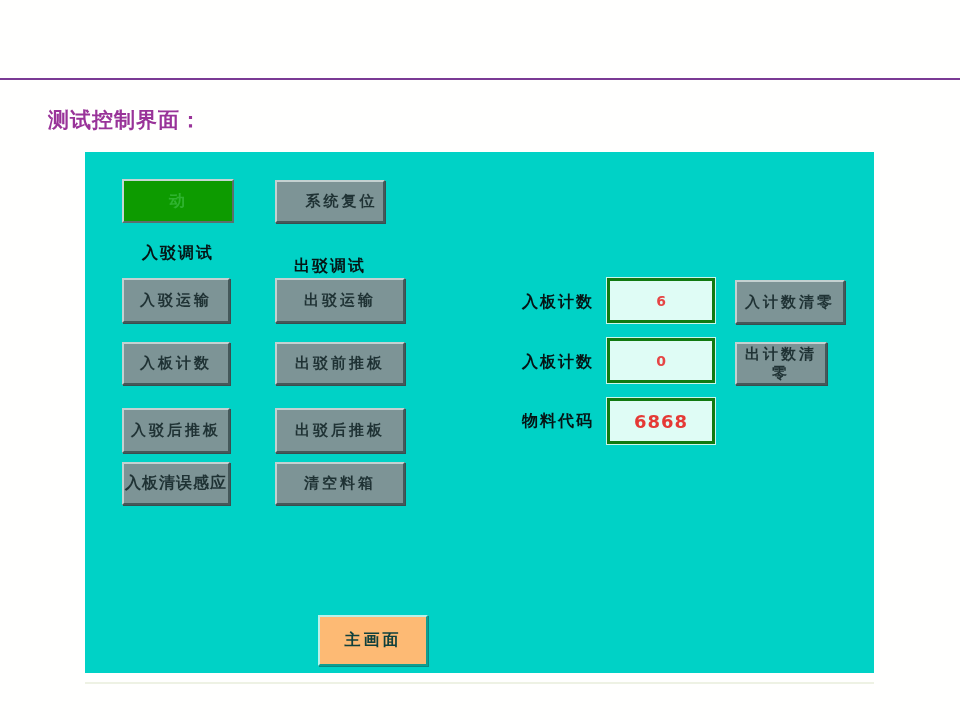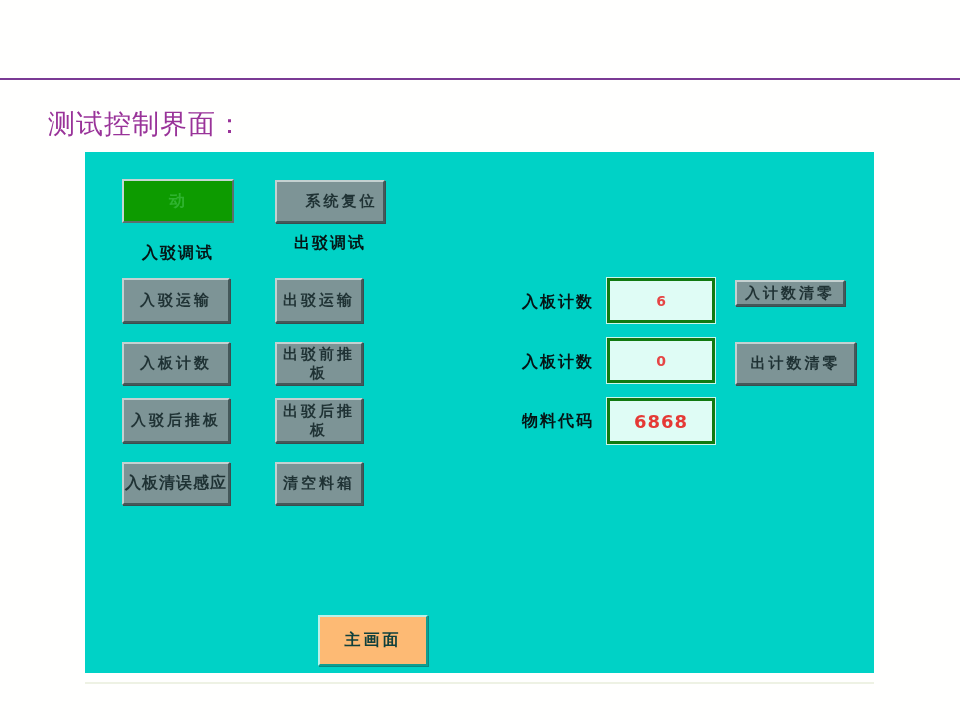--- a/index.html
+++ b/index.html
@@ -2,21 +2,21 @@
 <html><head>
 <meta charset="utf-8">
 <style>
   * { margin:0; padding:0; box-sizing:border-box; }
   html,body { width:960px; height:720px; background:#ffffff; overflow:hidden;
               font-family:"DejaVu Sans","Liberation Sans",sans-serif; }
   .page { position:relative; width:960px; height:720px; background:#fffffe; }
 
   .top-rule { position:absolute; left:0; top:78px; width:960px; height:2px; background:#7a3a94; }
 
-  .title { position:absolute; left:48px; top:106px; font-size:27px; font-weight:normal;
+  .title { position:absolute; left:48px; top:106px; font-size:21px; font-weight:bold;
            color:#993399; letter-spacing:1px; }
 
   .panel { position:absolute; left:85px; top:152px; width:789px; height:521px;
            background:#00d2c6; }
   .panel-shadow { position:absolute; left:85px; top:682px; width:789px; height:2px;
            background:#eef2e4; }
 
   .btn { position:absolute; display:flex; align-items:center; justify-content:center;
          font-family:"DejaVu Sans","Liberation Sans",sans-serif; font-weight:bold;
          cursor:pointer; padding:0; }
@@ -29,46 +29,46 @@
   .btn.home { background:#fdba74; color:#10403c; font-size:16px; letter-spacing:3px;
          border:2px solid; border-color:#b8f2ea #0e9e92 #0e9e92 #b8f2ea;
          box-shadow:1px 1px 0 #0a8a80; }
 
   .pos-start  { left:37px;  top:27px;  width:112px; height:44px; }
   .pos-reset  { left:190px; top:28px;  width:110px; height:43px;padding-left:23px; }
 
   .col-label { position:absolute; font-size:16px; font-weight:bold; color:#051515;
                letter-spacing:2px; text-align:center; }
   .pos-inlabel  { left:37px;  top:91px; width:112px; }
-  .pos-outlabel { left:190px; top:81px; width:110px; }
+  .pos-outlabel { left:190px; top:104px; width:110px; }
 
   .pos-c1 { left:37px;  width:108px; }
-  .pos-c2 { left:190px; width:88px; }
+  .pos-c2 { left:190px; width:130px; }
   .pos-r1 { top:126px; height:45px;text-align:right; }
   .pos-r2 { top:190px; height:43px; }
-  .pos-r3 { top:246px; height:45px; }
+  .pos-r3 { top:256px; height:45px; }
   .pos-r4 { top:310px; height:43px; }
 
   .ctr-label { position:absolute; left:437px; width:84px; font-size:16px; font-weight:bold;
                color:#051515; letter-spacing:2px; }
   .pos-l1 { top:140px; }
   .pos-l2 { top:200px; }
   .pos-l3 { top:259px; }
 
   .input { position:absolute; left:522px; width:108px; height:45px;
            background:#dffcf5; border:3px solid #117a11;
            box-shadow:0 0 0 1px #ccf5ea; display:flex; align-items:center; justify-content:center; }
   .pos-i1 { top:126px; }
   .pos-i2 { top:186px; }
   .pos-i3 { top:246px; height:46px; }
   .input .value { color:#e64545; font-weight:bold; font-size:14px; }
   .input .value.big { font-size:18px; letter-spacing:1px; color:#e53935; }
 
-  .pos-clr1 { left:650px; top:128px; width:110px; height:26px; }
-  .pos-clr2 { left:650px; top:190px; width:121px; height:43px; }
+  .pos-clr1 { left:650px; top:128px; width:110px; height:44px; }
+  .pos-clr2 { left:650px; top:190px; width:92px; height:43px; }
 
   .pos-home { left:233px; top:463px; width:110px; height:51px; }
 </style>
 </head>
 <body>
 
 <div class="page">
 
   <div class="top-rule"></div>
 

